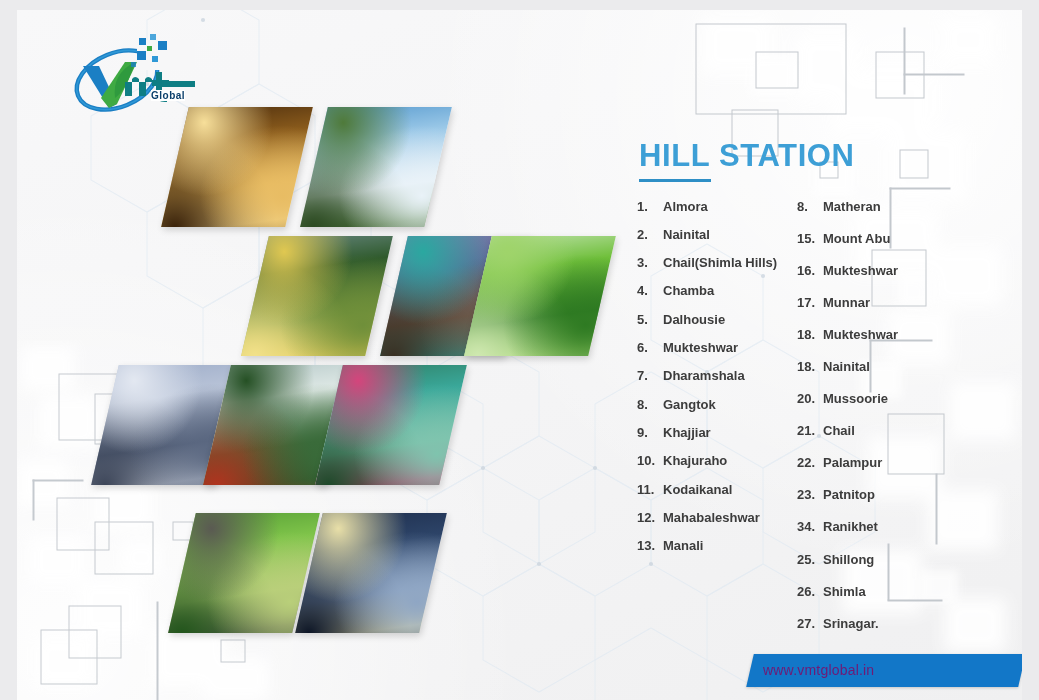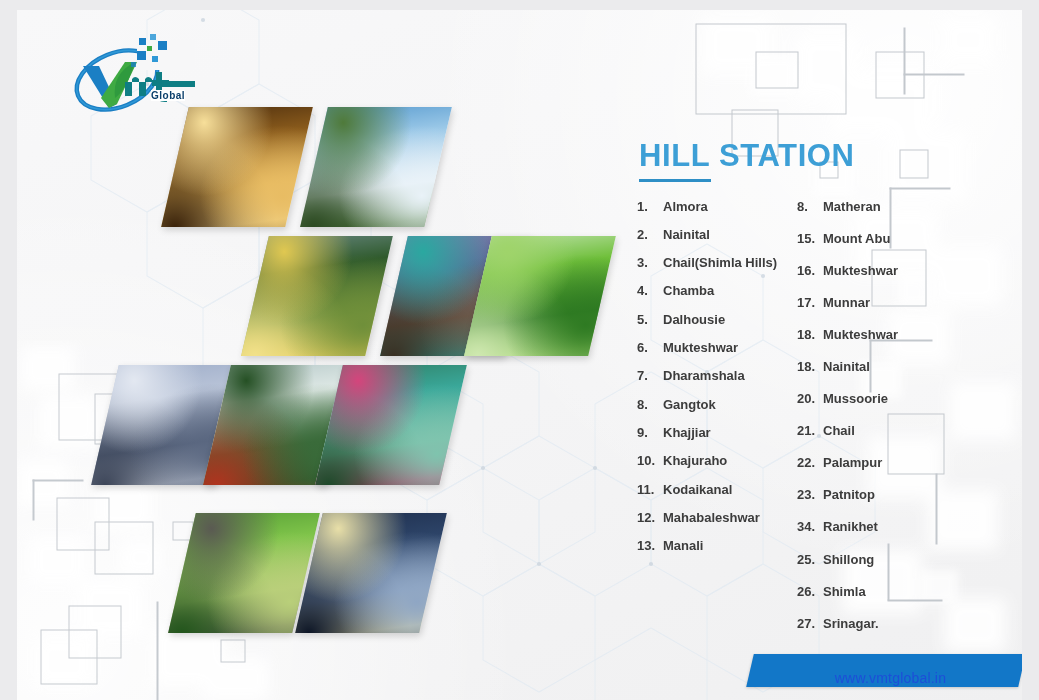--- a/index.html
+++ b/index.html
@@ -107,26 +107,25 @@
     width: 272px; height: 33px;
     background: #1277c8;
     transform: skewX(-13deg);
     z-index: 7;
     box-shadow: 0 1px 3px rgba(0,0,0,.18);
   }
   #urlbar-text {
     position: absolute;
     left: 746px; top: 652px;
     width: 255px;
-    text-align: center;
+    text-align: left;
     font-size: 14px;
-    color: #1d4ed8;
+    color: #701a75;
     letter-spacing: .2px;
     z-index: 8;
-    margin-top: 8px;
   }
 </style>
 </head>
 <body>
 
 <div id="stage">
 
   <div id="slide">
 
     <svg class="deco" id="hexlayer" viewBox="0 0 1005 690">

